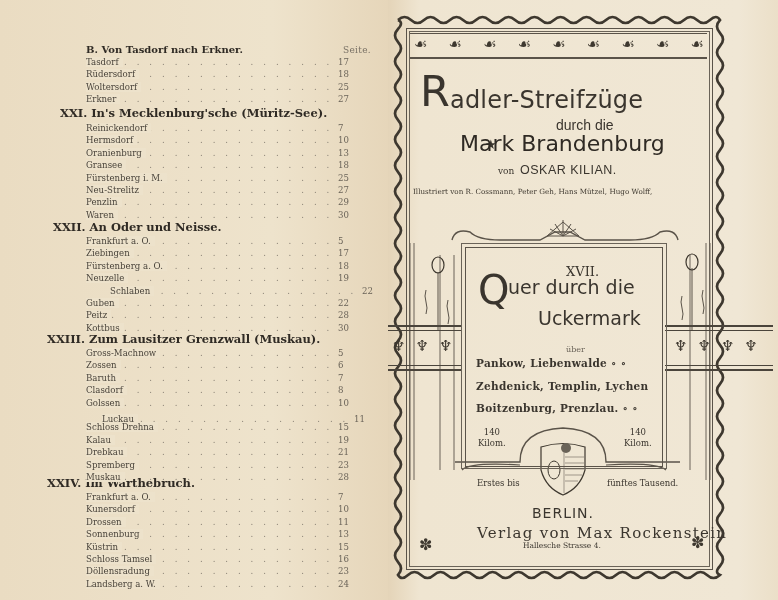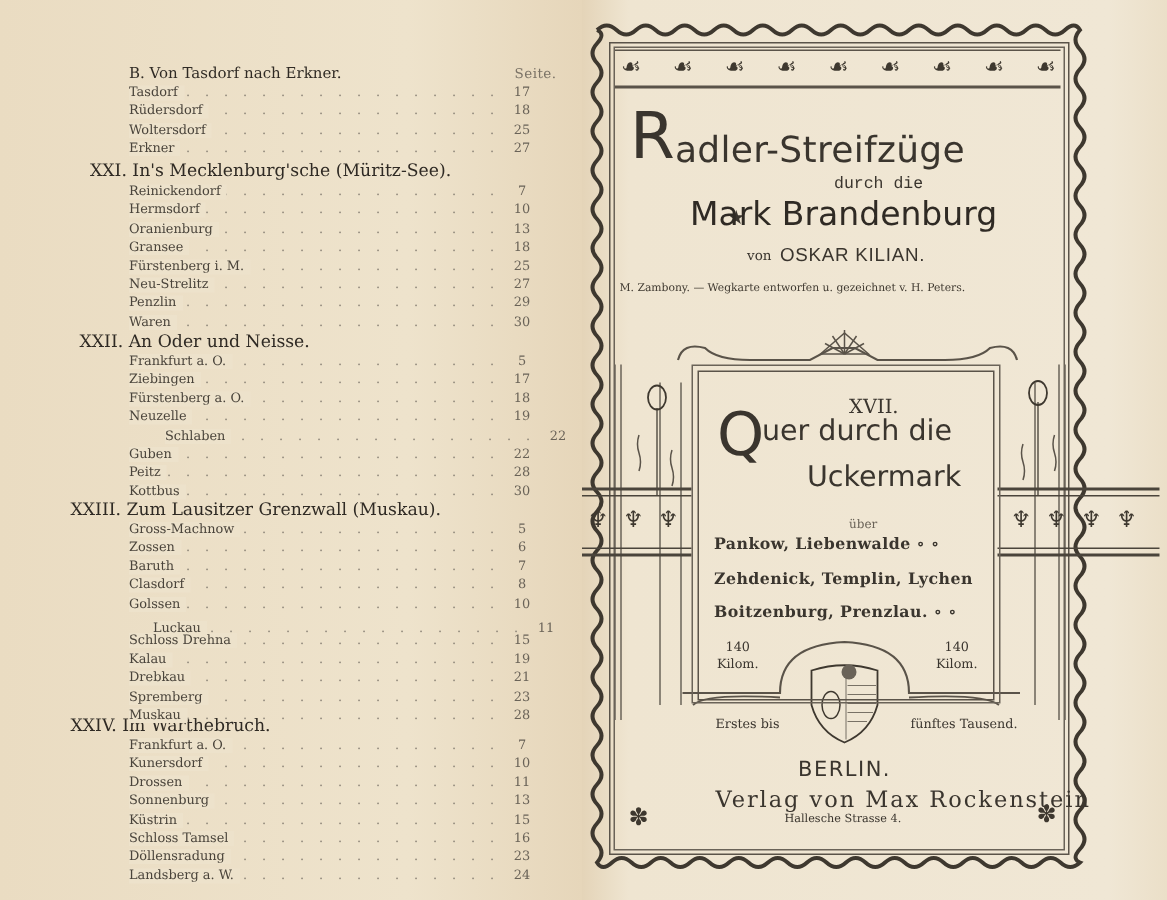--- a/index.html
+++ b/index.html
@@ -5,36 +5,36 @@
   html, body { margin:0; padding:0; }
   body { width:778px; height:600px; overflow:hidden; background:#e9dcc3; position:relative;
          font-family:"DejaVu Serif", serif; color:#3a352e; }
   .left-page { position:absolute; left:0; top:0; width:388px; height:600px;
                background:linear-gradient(90deg,#eadcc2 0%,#eee3cc 70%,#e6d6ba 100%); }
   .right-page { position:absolute; left:388px; top:0; width:390px; height:600px;
                background:linear-gradient(90deg,#e4d4b8 0%,#efe5d1 8%,#f0e7d5 90%,#ebdfc8 100%); }
 
   
   .toc { position:absolute; left:0; top:0; width:388px; }
-  .sec-title { position:absolute; font-family:"DejaVu Serif", serif; font-weight:normal; color:#2f2a24; white-space:nowrap; }
+  .sec-title { position:absolute; font-family:"DejaVu Serif", serif; font-weight:bold; color:#2f2a24; white-space:nowrap; }
   .sec-title.sub { font-size:10px; }
   .sec-title.main { font-size:11.5px; }
   .seite { position:absolute; left:343px; top:45px; font-size:9px; color:#7a7266; letter-spacing:0.3px; }
   .entry { position:absolute; left:86px; width:272px; height:13px; font-size:8.6px; color:#4a443b; white-space:nowrap; }
   .entry .dots { position:absolute; left:0; right:22px; top:0; overflow:hidden; color:#8a8276; letter-spacing:3.6px; }
   .entry .dots::before { content:". . . . . . . . . . . . . . . . . . . . . . . . . . . . . . . . . . . . . . . ."; }
-  .entry .pg { position:absolute; right:0; top:0; width:20px; text-align:center; color:#6a6358; }
+  .entry .pg { position:absolute; right:0; top:0; width:20px; text-align:left; color:#6a6358; }
   .entry .name-wrap { position:absolute; left:0; top:0; padding-right:4px; background:#ede2cb; z-index:1; }
   .inner { position:absolute; left:406px; top:28px; width:305px; height:540px; border:1.5px solid #5a5349; }
   .inner2 { position:absolute; left:409px; top:31px; width:299px; height:534px; border:1px solid #6a6358; }
   .hr { position:absolute; height:1.5px; background:#5a5349; }
   .orn-row { position:absolute; left:414px; top:35px; width:290px; height:20px; display:flex; justify-content:space-between; color:#3e382f; font-size:15px; }
   .title-R { position:absolute; left:420px; top:70px; font-family:"DejaVu Sans", sans-serif; font-size:43px; color:#3a352e; font-weight:normal; line-height:1; }
   .title-rest { position:absolute; left:450px; top:86px; font-family:"DejaVu Sans", sans-serif; font-size:24px; color:#3a352e; letter-spacing:0.2px; }
-  .durch { position:absolute; left:556px; top:117px; font-size:11px; font-family:Liberation Mono, monospace; }
+  .durch { position:absolute; left:556px; top:117px; font-size:14px; font-family:Liberation Sans, sans-serif; }
   .mark { position:absolute; left:460px; top:131px; font-family:"DejaVu Sans", sans-serif; font-size:22px; color:#2f2a24; }
   .star { position:absolute; left:485px; top:137px; font-size:13px; }
   .von { position:absolute; left:498px; top:166px; font-size:9px; }
   .author { position:absolute; left:520px; top:163px; font-size:12.5px; letter-spacing:0.5px; font-family:Liberation Sans, sans-serif; }
   .illus { position:absolute; left:413px; top:185px; font-size:7.2px; color:#3e382f; white-space:nowrap; line-height:13px; font-family:"DejaVu Serif", serif; }
 
   .qbox { position:absolute; left:465px; top:247px; width:196px; height:218px; border:1.5px solid #5a5349; }
   .qbox2 { position:absolute; left:461px; top:243px; width:204px; height:224px; border:1px solid #6a6358; }
   .xvii { position:absolute; left:566px; top:264px; font-size:13px; }
   .q-Q { position:absolute; left:478px; top:270px; font-family:"DejaVu Sans", sans-serif; font-size:40px; color:#3a352e; line-height:1; }
@@ -329,21 +329,21 @@
   </div>
 
 <div class="title-R">R</div>
 <div class="title-rest">adler-Streifzüge</div>
 <div class="durch">durch die</div>
 <div class="star">★</div>
 <div class="mark">Mark Brandenburg</div>
 <div class="von">von</div>
 <div class="author">OSKAR KILIAN.</div>
 <div class="illus">
-  <div>M. Zambony. — Wegkarte entworfen u. gezeichnet v. H. Peters.</div>
+  <div>Illustriert von R. Cossmann, Peter Geh, Hans Mützel, Hugo Wolff,</div>
 </div>
 
 <div class="band" style="left:388px;top:325px;width:73px;"></div>
 <div class="band" style="left:665px;top:325px;width:108px;"></div>
 <div class="tulips" id="tulips-left" style="left:392px;top:337px;">
     <span>♆</span>
     <span>♆</span>
     <span>♆</span>
   </div>
 <div class="tulips" id="tulips-right" style="left:674px;top:337px;">

